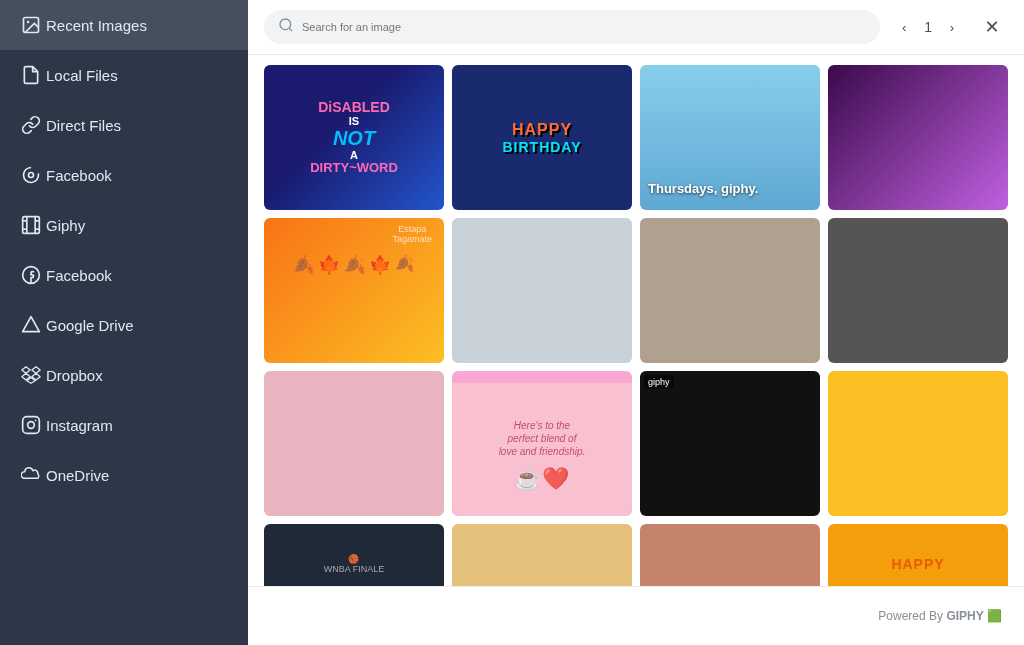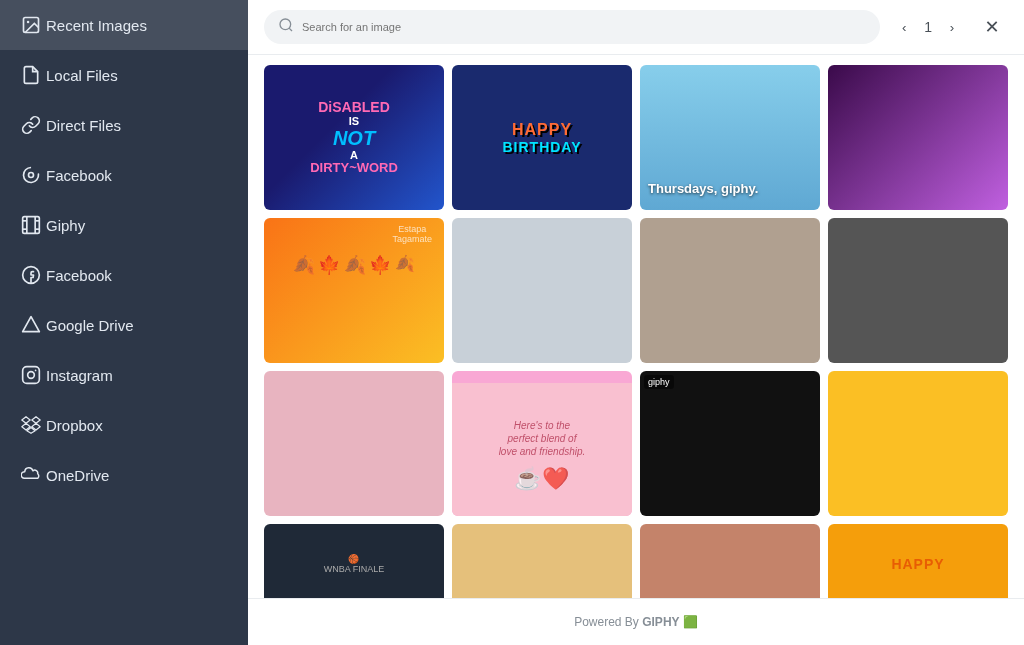--- a/index.html
+++ b/index.html
@@ -145,22 +145,22 @@
       left: 4px;
       background: rgba(0,0,0,0.5);
       color: #fff;
       font-size: 9px;
       padding: 2px 4px;
       border-radius: 3px;
     }
 
     
     .main-footer {
-      text-align: center;
-      padding: 16px;
+      text-align: right;
+      padding: 22px;
       font-size: 12px;
       color: #868e96;
       border-top: 1px solid #e9ecef;
     }
     .main-footer span { color: #868e96; }
     .giphy-logo { color: #00cdac; font-weight: 700; }
 
     
     .img-1 { background: linear-gradient(135deg, #1a1a6e 40%, #2255cc 100%); }
     .img-2 { background: #1a2a6e; }
@@ -260,37 +260,37 @@
       <svg viewBox="0 0 24 24">
           <polygon points="12 2 2 20 22 20" fill="none" stroke="#e2e8f0" stroke-width="2" stroke-linejoin="round"></polygon>
         </svg>
     </span>
     <span>Google Drive</span>
   </div>
 
   <div class="sidebar-item">
     <span class="icon">
       <svg viewBox="0 0 24 24">
+          <path d="M6 2L1 6l5 4-5 4 5 4 5-4-5-4 5-4L6 2z" fill="none" stroke="#e2e8f0" stroke-width="1.5" stroke-linejoin="round"></path>
+          <path d="M18 2l5 4-5 4 5 4-5 4-5-4 5-4-5-4L18 2z" fill="none" stroke="#e2e8f0" stroke-width="1.5" stroke-linejoin="round"></path>
+          <path d="M12 15l-5 4 5 3 5-3-5-4z" fill="none" stroke="#e2e8f0" stroke-width="1.5" stroke-linejoin="round"></path>
+        </svg>
+    </span>
+    <span>Dropbox</span>
+  </div>
+
+  <div class="sidebar-item">
+    <span class="icon">
+      <svg viewBox="0 0 24 24">
           <rect x="2" y="2" width="20" height="20" rx="5" ry="5" fill="none" stroke="#e2e8f0" stroke-width="2"></rect>
           <circle cx="12" cy="12" r="4" fill="none" stroke="#e2e8f0" stroke-width="2"></circle>
           <circle cx="17.5" cy="6.5" r="1" fill="#e2e8f0"></circle>
         </svg>
     </span>
     <span>Instagram</span>
-  </div>
-
-  <div class="sidebar-item">
-    <span class="icon">
-      <svg viewBox="0 0 24 24">
-          <path d="M6 2L1 6l5 4-5 4 5 4 5-4-5-4 5-4L6 2z" fill="none" stroke="#e2e8f0" stroke-width="1.5" stroke-linejoin="round"></path>
-          <path d="M18 2l5 4-5 4 5 4-5 4-5-4 5-4-5-4L18 2z" fill="none" stroke="#e2e8f0" stroke-width="1.5" stroke-linejoin="round"></path>
-          <path d="M12 15l-5 4 5 3 5-3-5-4z" fill="none" stroke="#e2e8f0" stroke-width="1.5" stroke-linejoin="round"></path>
-        </svg>
-    </span>
-    <span>Dropbox</span>
   </div>
 
   <div class="sidebar-item">
     <span class="icon">
       <svg viewBox="0 0 24 24">
           <path d="M4 16a4 4 0 0 1 .5-8 5 5 0 0 1 9.8-1A3.5 3.5 0 0 1 20 10.5a3.5 3.5 0 0 1 0 5.5H4z" fill="none" stroke="#e2e8f0" stroke-width="1.8" stroke-linejoin="round"></path>
         </svg>
     </span>
     <span>OneDrive</span>
   </div>

